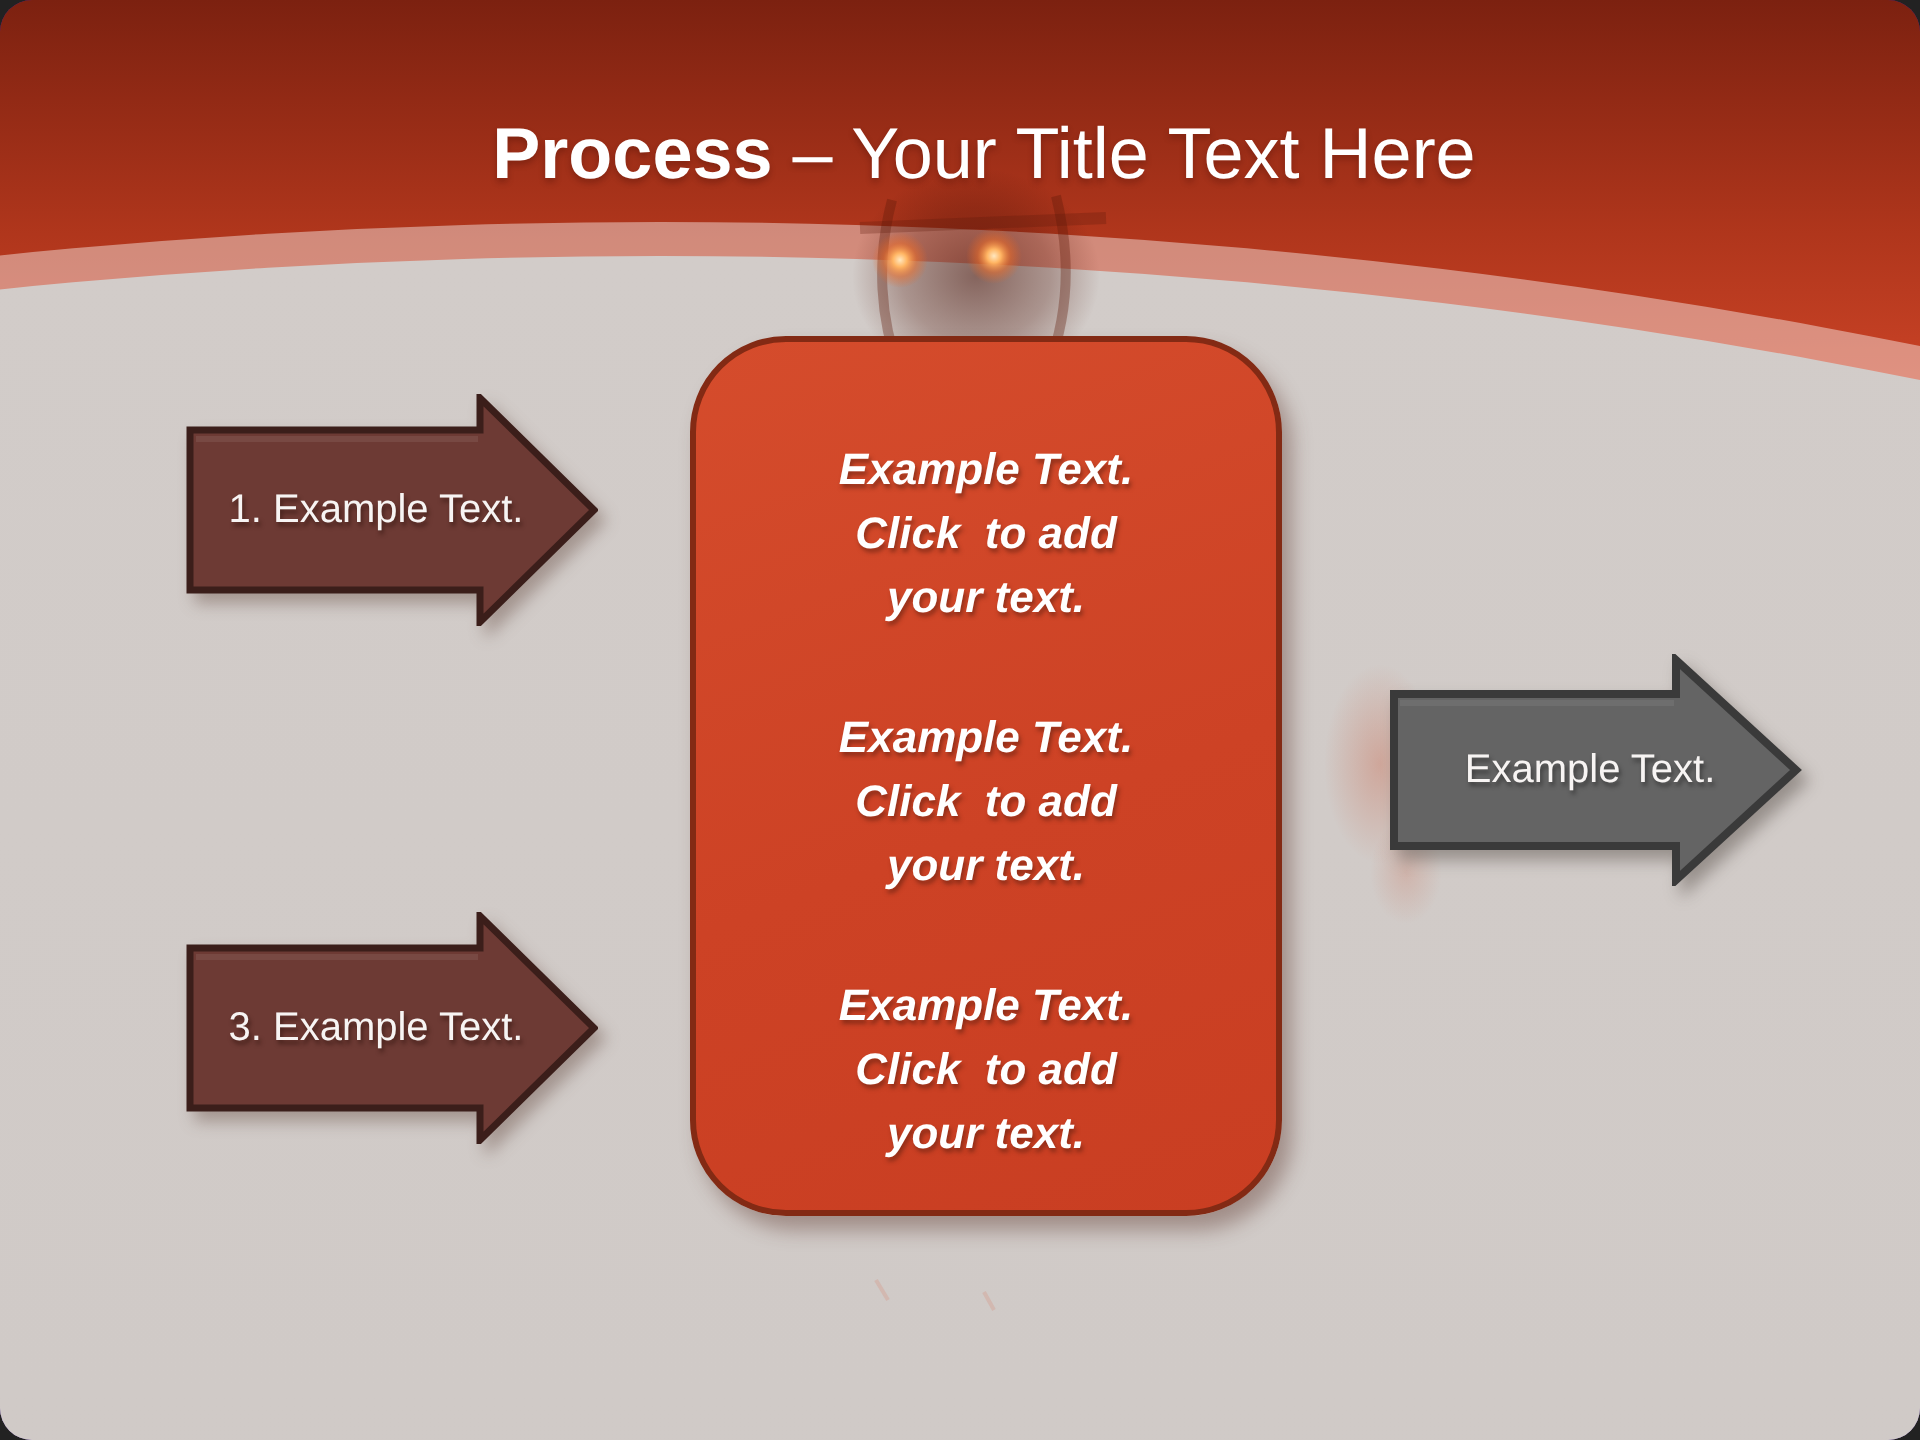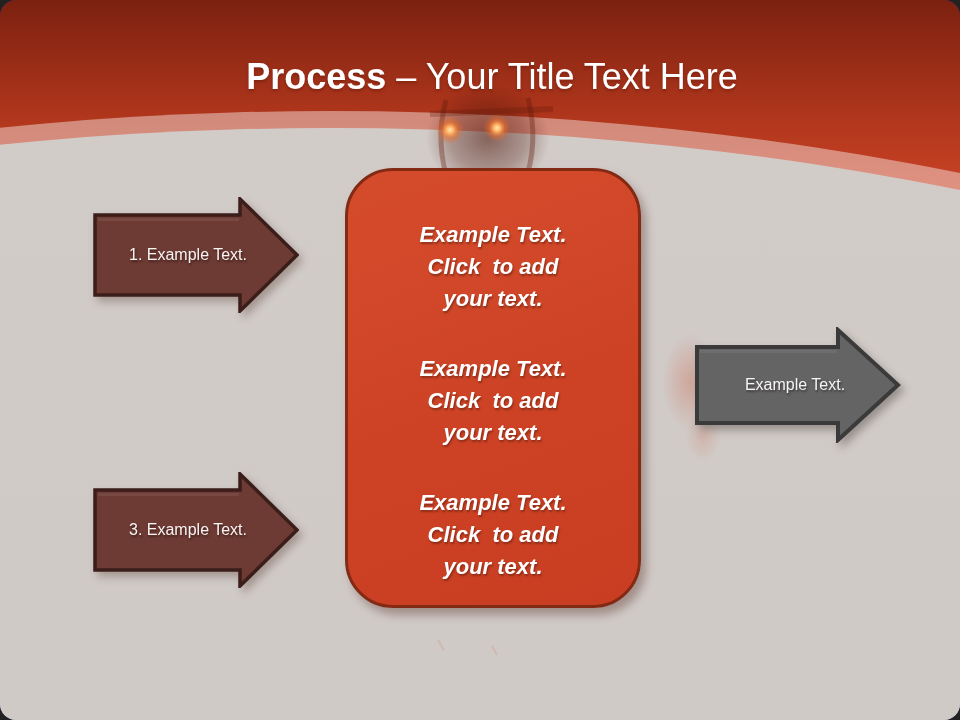--- a/index.html
+++ b/index.html
@@ -24,27 +24,27 @@
   }
   .title-inner{position:relative;left:12px;display:inline-block;}
   .title-bold{font-weight:bold;}
 
   
   .arrow{position:absolute;width:206px;height:116px;}
   .arrow svg{position:absolute;left:0;top:0;filter:drop-shadow(4px 5px 4px rgba(90,60,50,0.38));}
   .arrow .label{
     position:absolute;left:0;top:0;width:190px;height:116px;
     display:flex;align-items:center;justify-content:center;
-    color:#f7f4f3;font-size:16px;
+    color:#f7f4f3;font-size:20px;
     text-shadow:1px 2px 2px rgba(40,15,10,0.55);
     white-space:nowrap;
   }
   .arrow-1{left:93px;top:197px;}
   .arrow-2{left:93px;top:324px;}
-  .arrow-3{left:93px;top:472px;padding-left:46px;}
+  .arrow-3{left:93px;top:456px;padding-left:46px;}
 
   
   .arrow-right{left:695px;top:327px;}
   .arrow-right svg{filter:drop-shadow(4px 5px 4px rgba(80,70,65,0.45));}
   .arrow-right .label{
     width:200px;
     text-shadow:1px 2px 2px rgba(30,30,30,0.55);
   }
 
   

